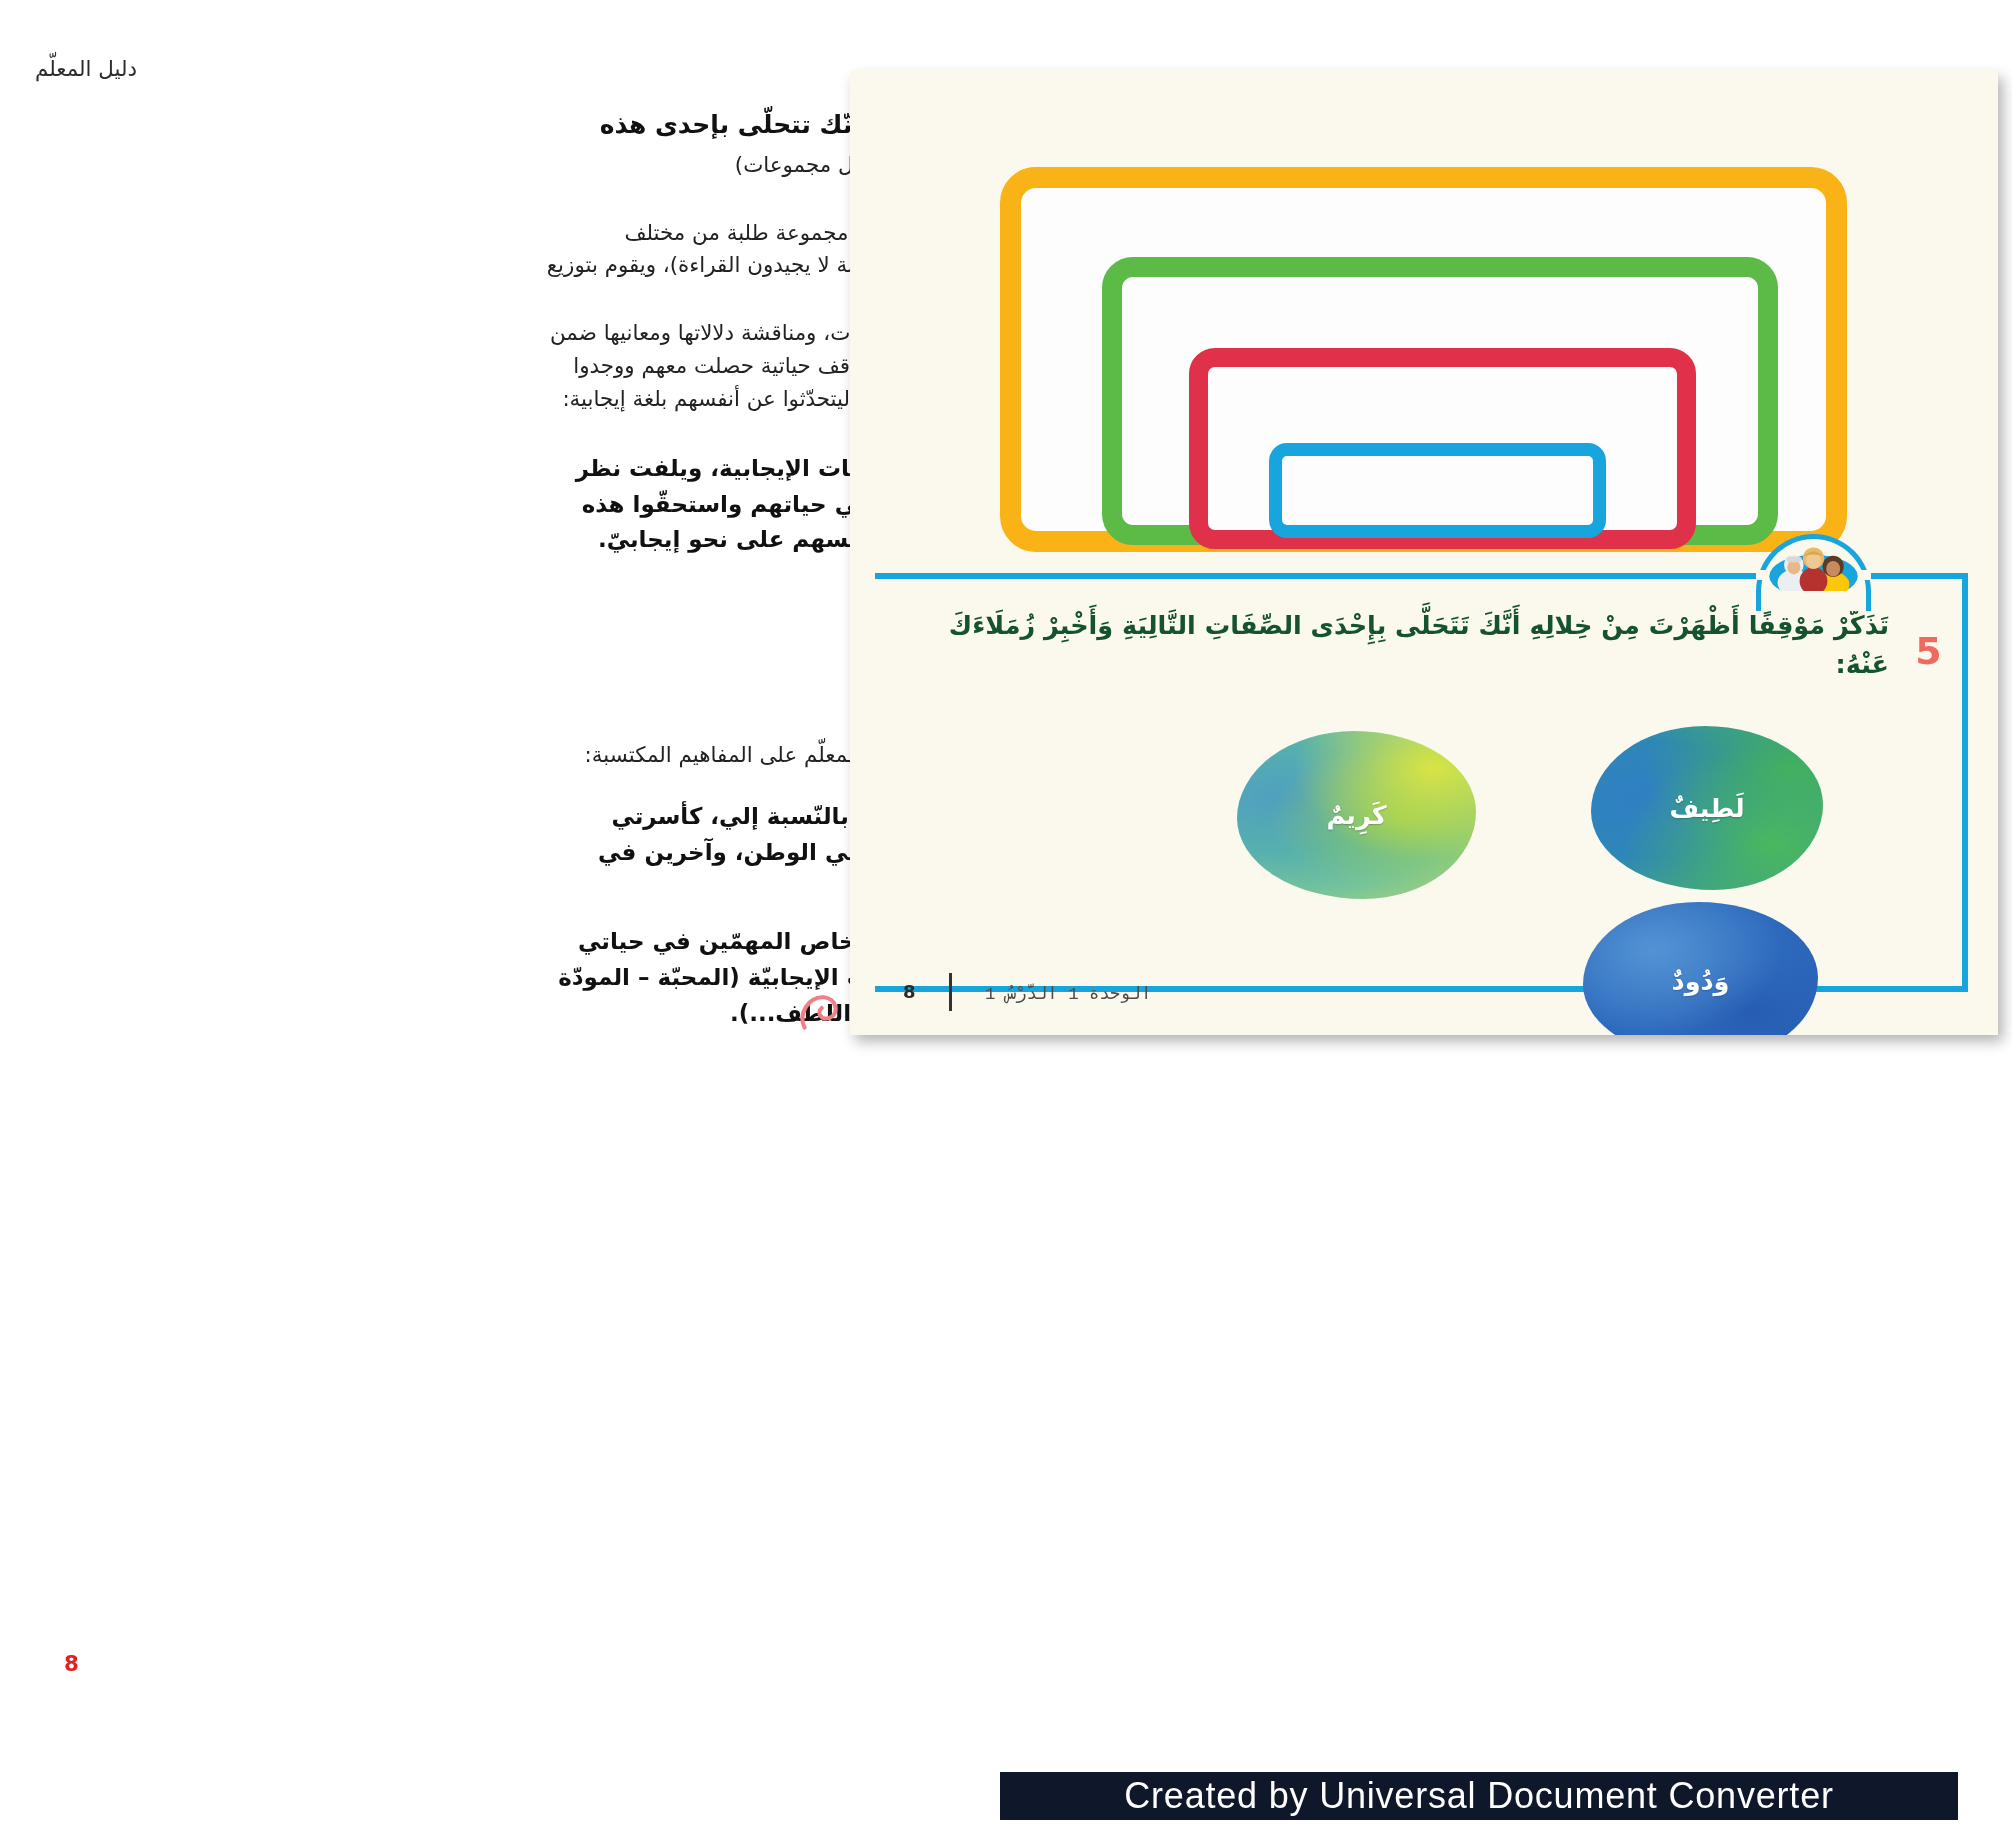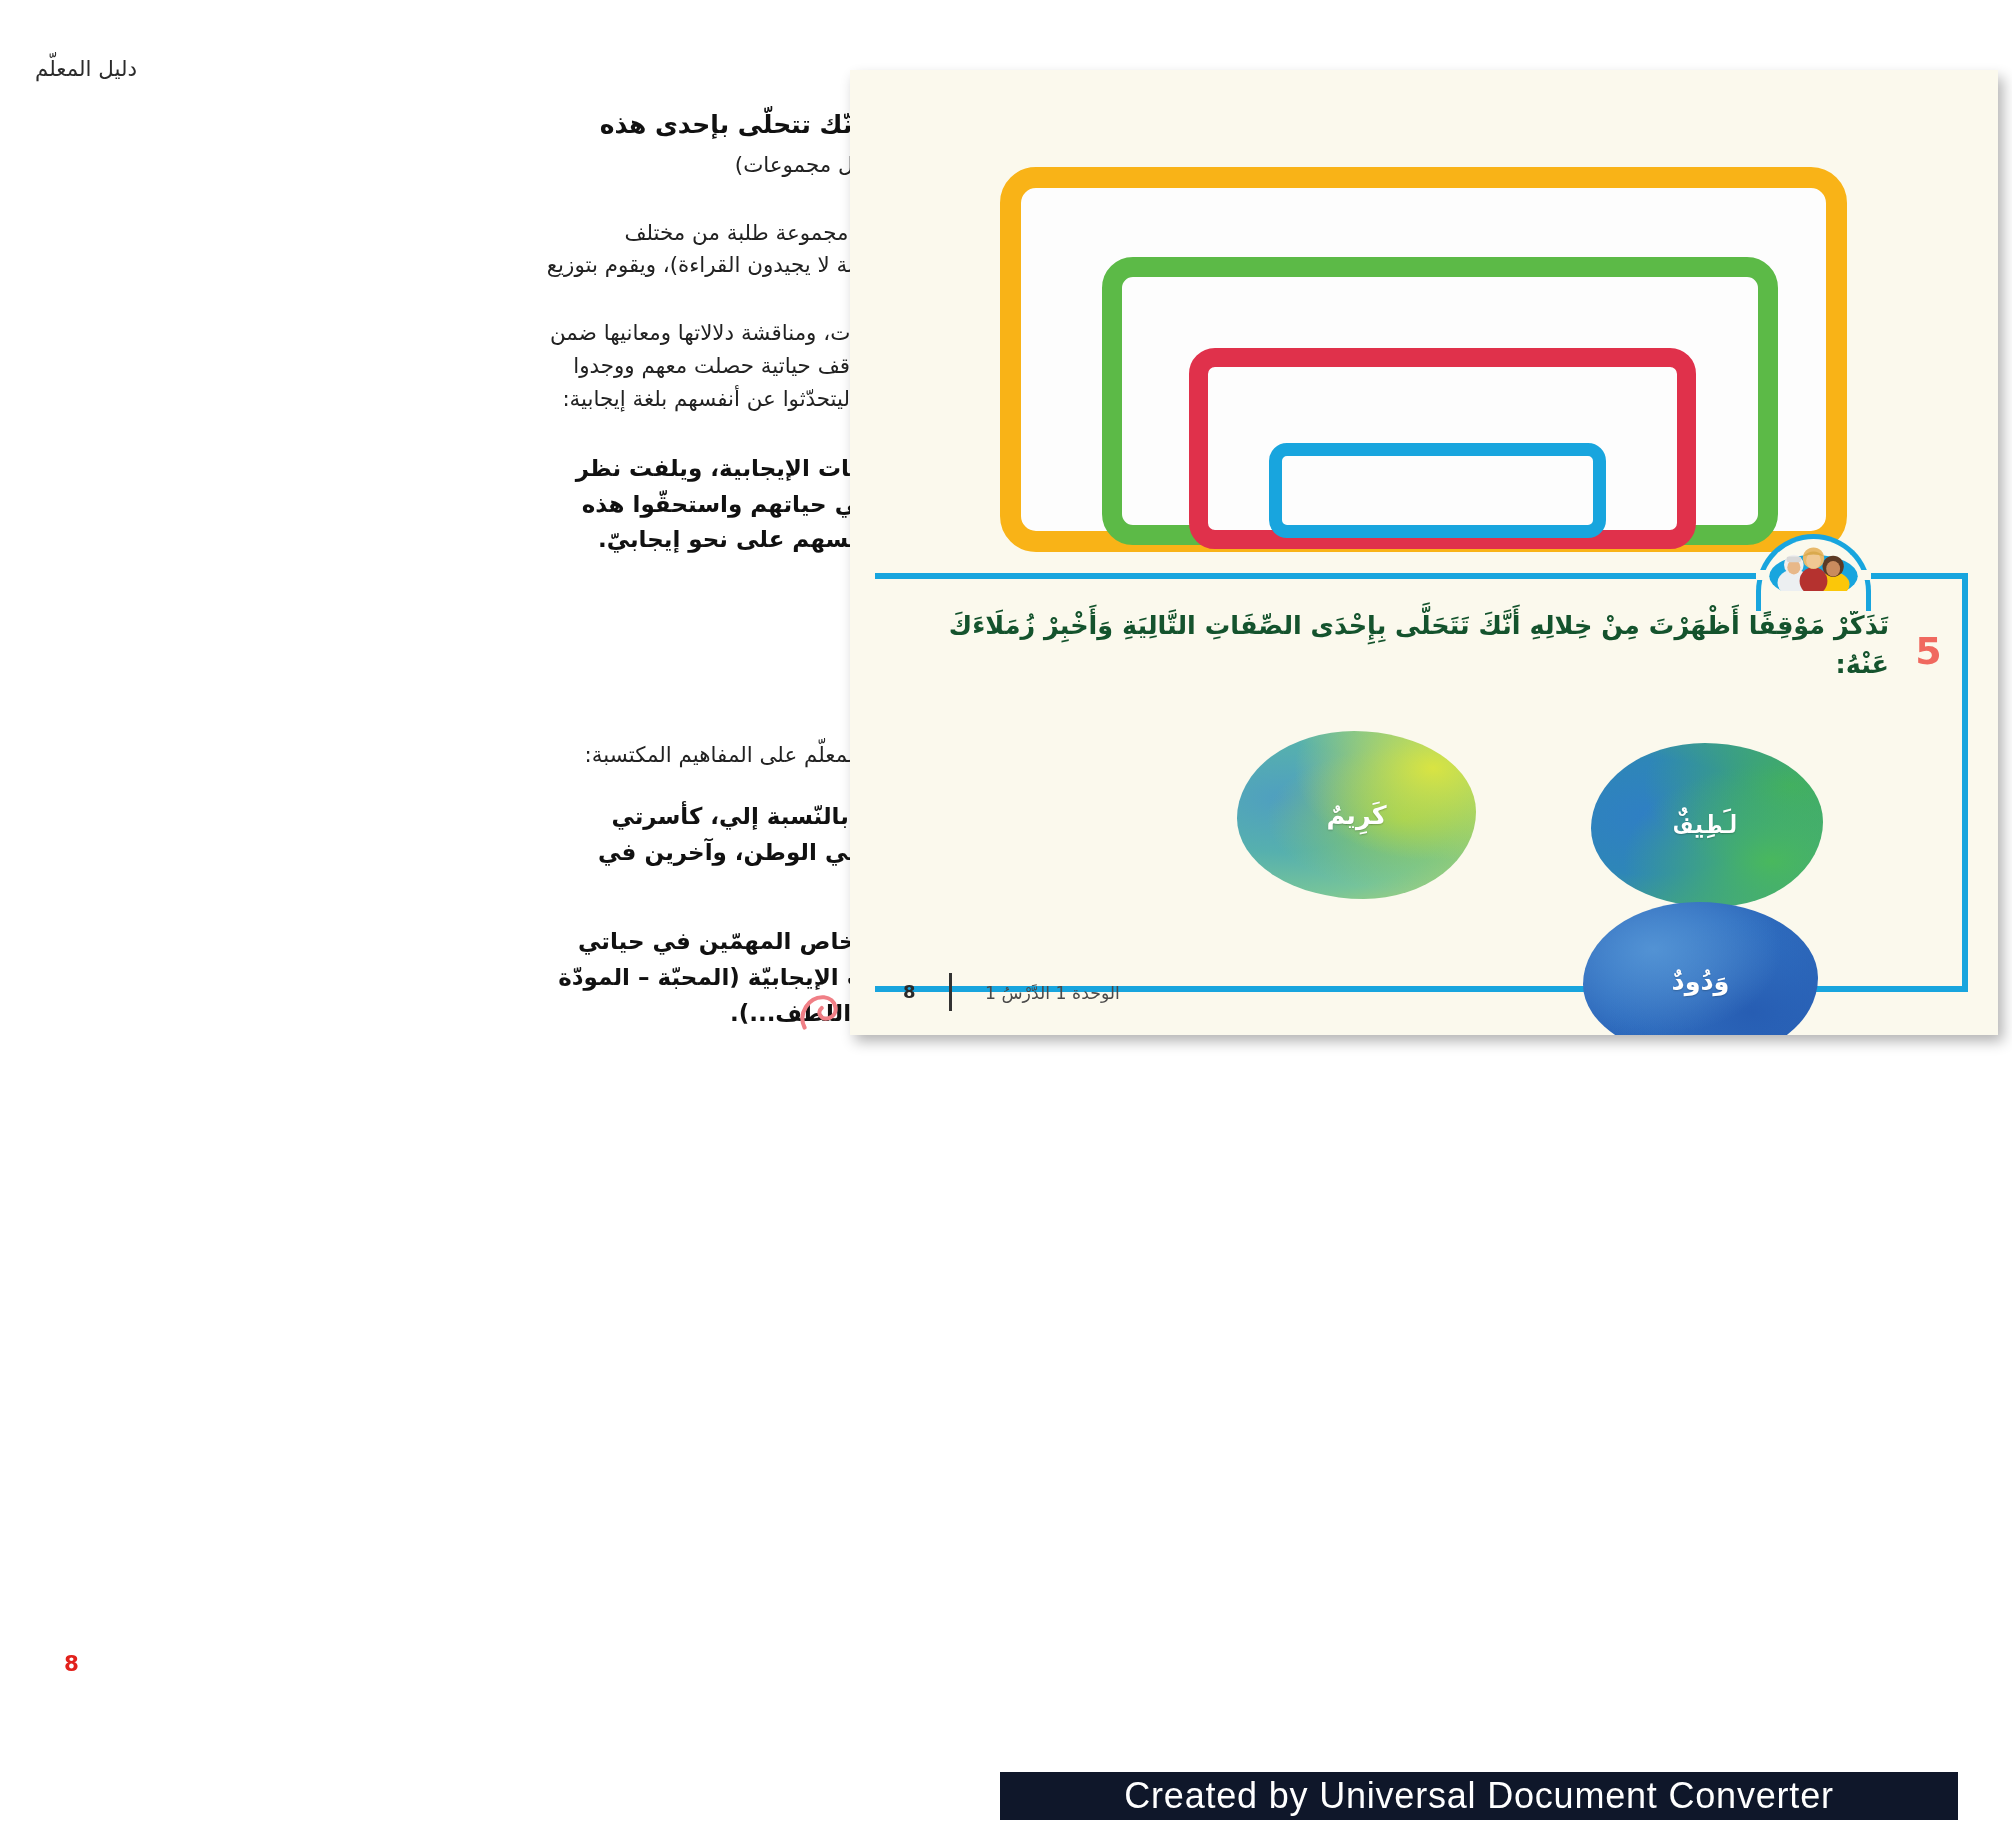--- a/index.html
+++ b/index.html
@@ -267,26 +267,25 @@
     justify-content: center;
   }
   .blob .blob-label {
     color: #ffffff;
     font-size: 25.5px;
     font-weight: bold;
     text-shadow: 0 0.8px 1.6px rgba(0,0,0,0.22);
     pointer-events: none;
   }
   .blob.b-latif {
-    top: 17px; right: 46px;
+    top: 0; right: 46px;
     background:
       radial-gradient(ellipse at 78% 72%, rgba(74,186,90,0.95) 0%, rgba(74,186,90,0.0) 58%),
       radial-gradient(ellipse at 86% 26%, rgba(66,178,86,0.85) 0%, rgba(66,178,86,0.0) 52%),
       radial-gradient(ellipse at 25% 45%, #2f7fc4 0%, #2e86b8 45%, #3fa08a 78%, #4ab45a 100%);
-    font-family: Liberation Mono, monospace;
   }
   .blob.b-karim {
     top: 5px; right: 393px;
     width: 239px; height: 168px;
     background:
       radial-gradient(ellipse at 82% 22%, rgba(222,230,62,0.95) 0%, rgba(222,230,62,0.0) 50%),
       radial-gradient(ellipse at 70% 52%, rgba(150,205,80,0.85) 0%, rgba(150,205,80,0.0) 58%),
       radial-gradient(ellipse at 18% 40%, #4f9fc0 0%, #56b0ae 38%, #76c49a 68%, #b9d86a 100%);
   }
   .blob.b-wadud {
@@ -325,20 +324,21 @@
     left: 99px; top: 1.6px;
     width: 2.5px; height: 38px;
     background: #333;
   }
   .book-footer .ftext {
     position: absolute;
     left: 135px; top: 11.5px;
     font-size: 17.3px;
     color: #4a4a4a;
     letter-spacing: 0.8px;
+    font-family: Liberation Mono, monospace;
   }
 
   
   .red-swirl {
     position: absolute;
     top: 987px; left: 794px;
     width: 53px; height: 46px;
     color: #f07f86;
     font-size: 33px;
     line-height: 1;

